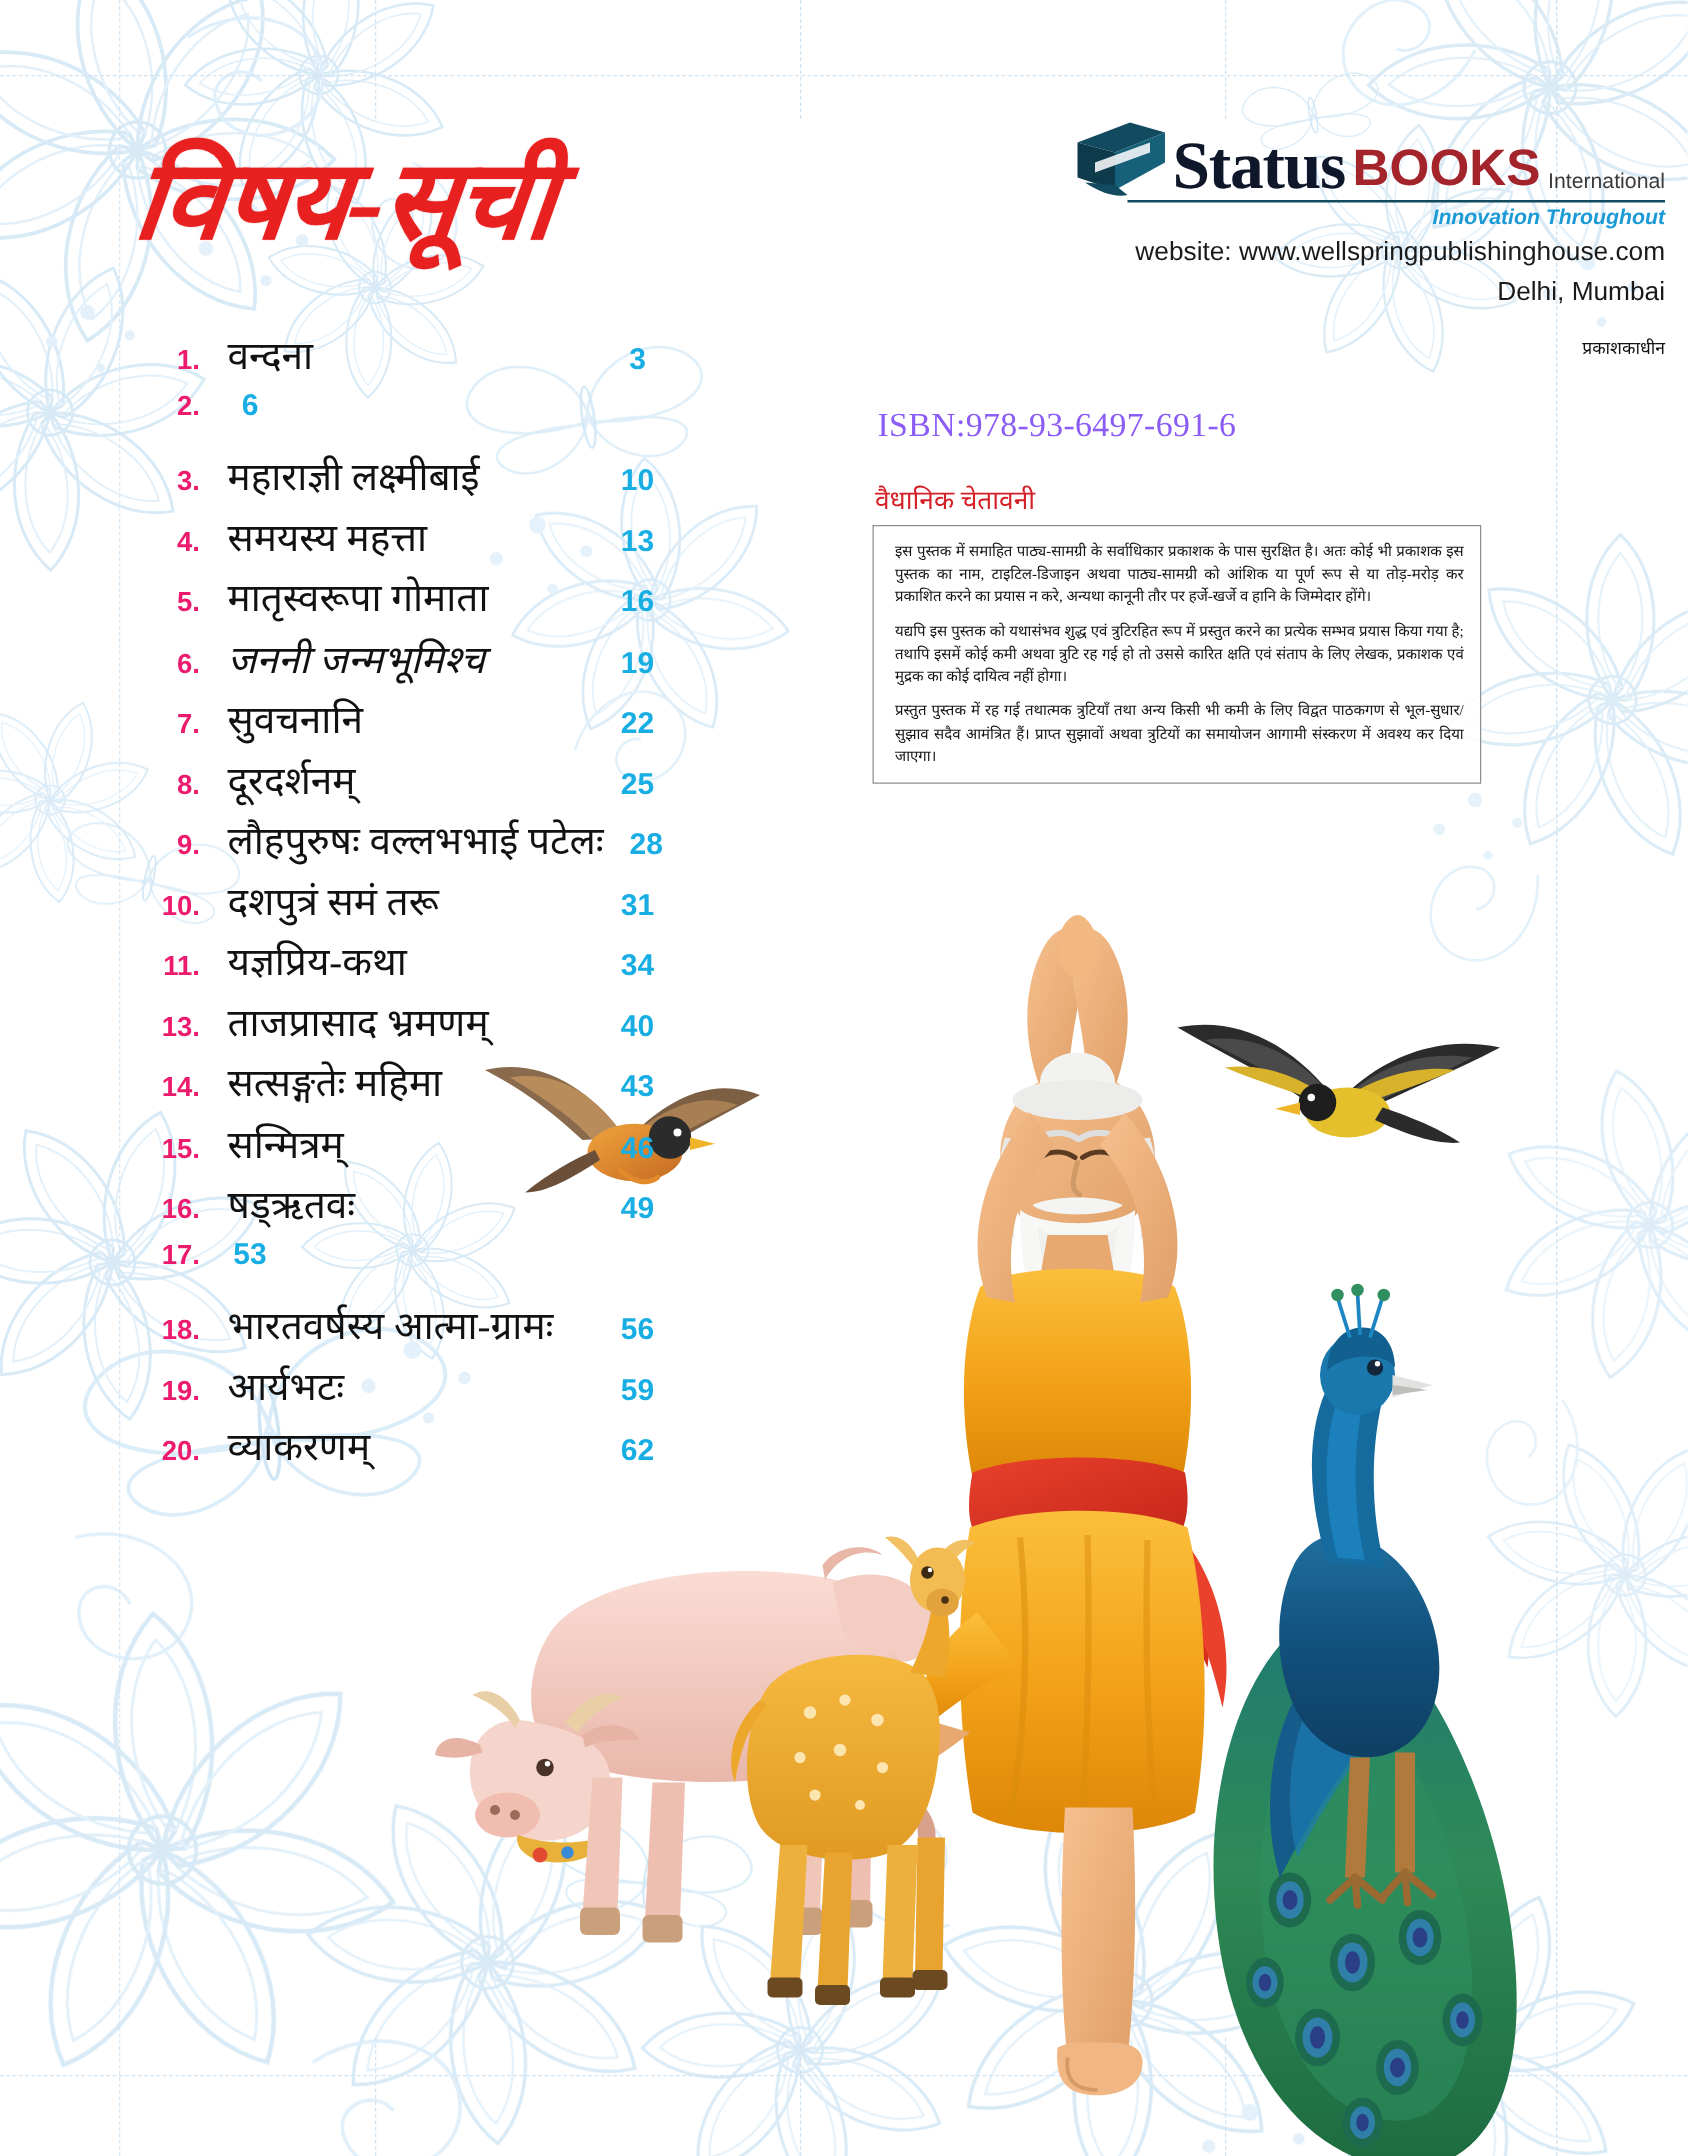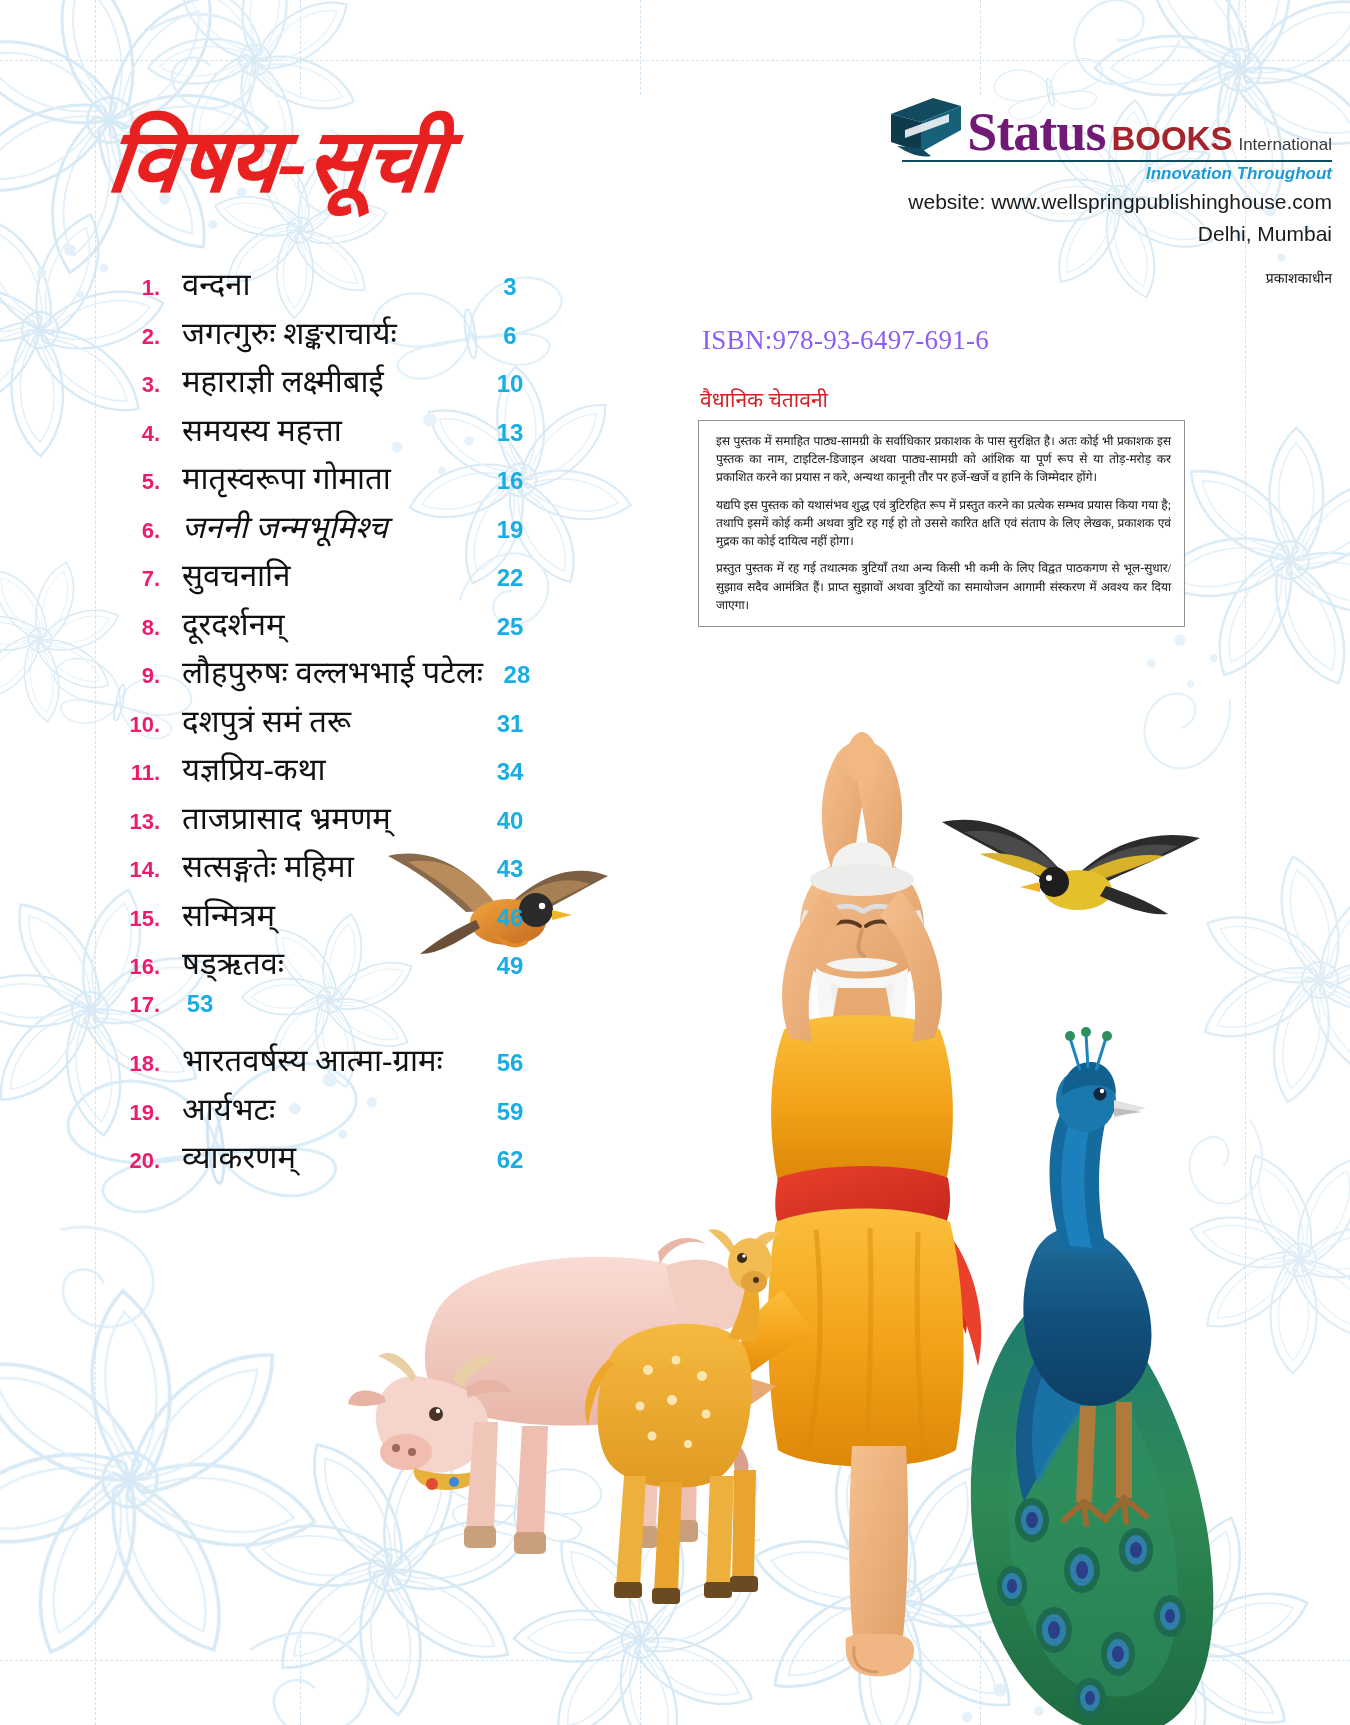--- a/index.html
+++ b/index.html
@@ -80,25 +80,25 @@
     display:flex;align-items:flex-end;justify-content:flex-end;
     gap:6px;
   }
   .logo-mark{
     width:78px;height:62px;flex:0 0 78px;
     position:relative;margin-right:-4px;
   }
   .logo-status{
     font-family:"Liberation Serif", serif;
     font-weight:bold;font-size:54px;line-height:.92;
-    color:#701a75;letter-spacing:-1px;
+    color:#0f172a;letter-spacing:-1px;
   }
   .logo-books{
     font-family:"Liberation Sans", sans-serif;
-    font-weight:bold;font-size:33px;line-height:1;
+    font-weight:bold;font-size:41px;line-height:1;
     color:#a4242c;letter-spacing:0px;
     padding-bottom:3px;
     text-align:center;
   }
   .logo-intl{
     font-family:"Liberation Sans", sans-serif;
     font-size:17px;line-height:1;color:#3a3a3a;
     padding-bottom:5px;
   }
   .logo-rule{
@@ -546,21 +546,20 @@
 
     <div id="toc-list">
 
     <div class="toc-row">
           <span class="toc-num">1.</span>
           <span class="toc-name">वन्दना</span>
           <span class="toc-page">3</span>
         </div>
         <div class="toc-row">
           <span class="toc-num">2.</span>
-          <span class="toc-name">जगत्गुरुः शङ्कराचार्यः</span>
           <span class="toc-page">6</span>
         </div>
         <div class="toc-row">
           <span class="toc-num">3.</span>
           <span class="toc-name">महाराज्ञी लक्ष्मीबाई</span>
           <span class="toc-page">10</span>
         </div>
         <div class="toc-row">
           <span class="toc-num">4.</span>
           <span class="toc-name">समयस्य महत्ता</span>

